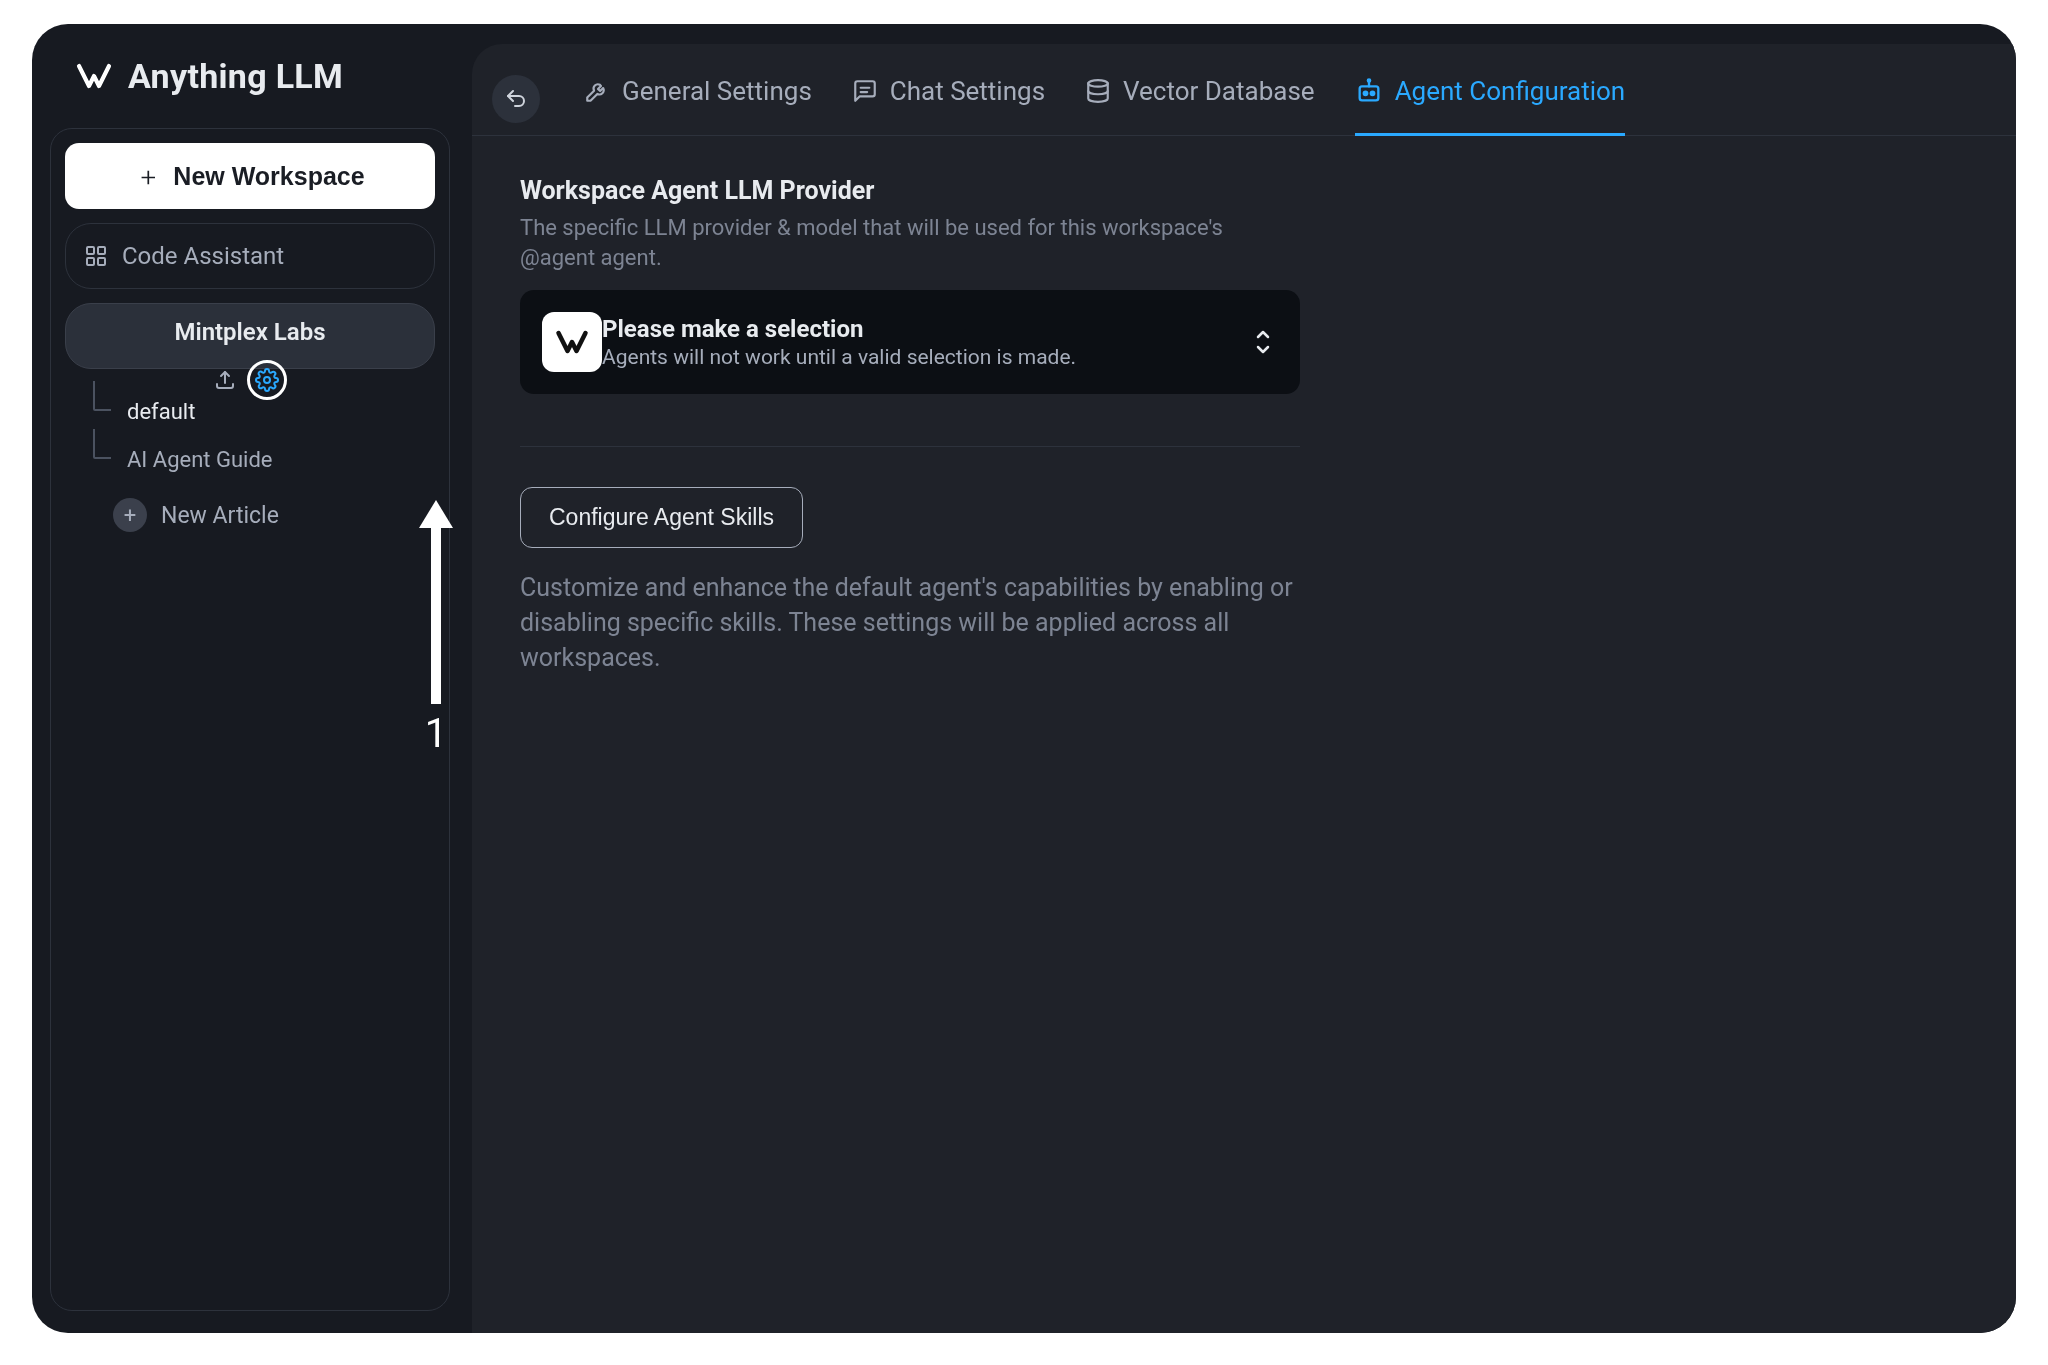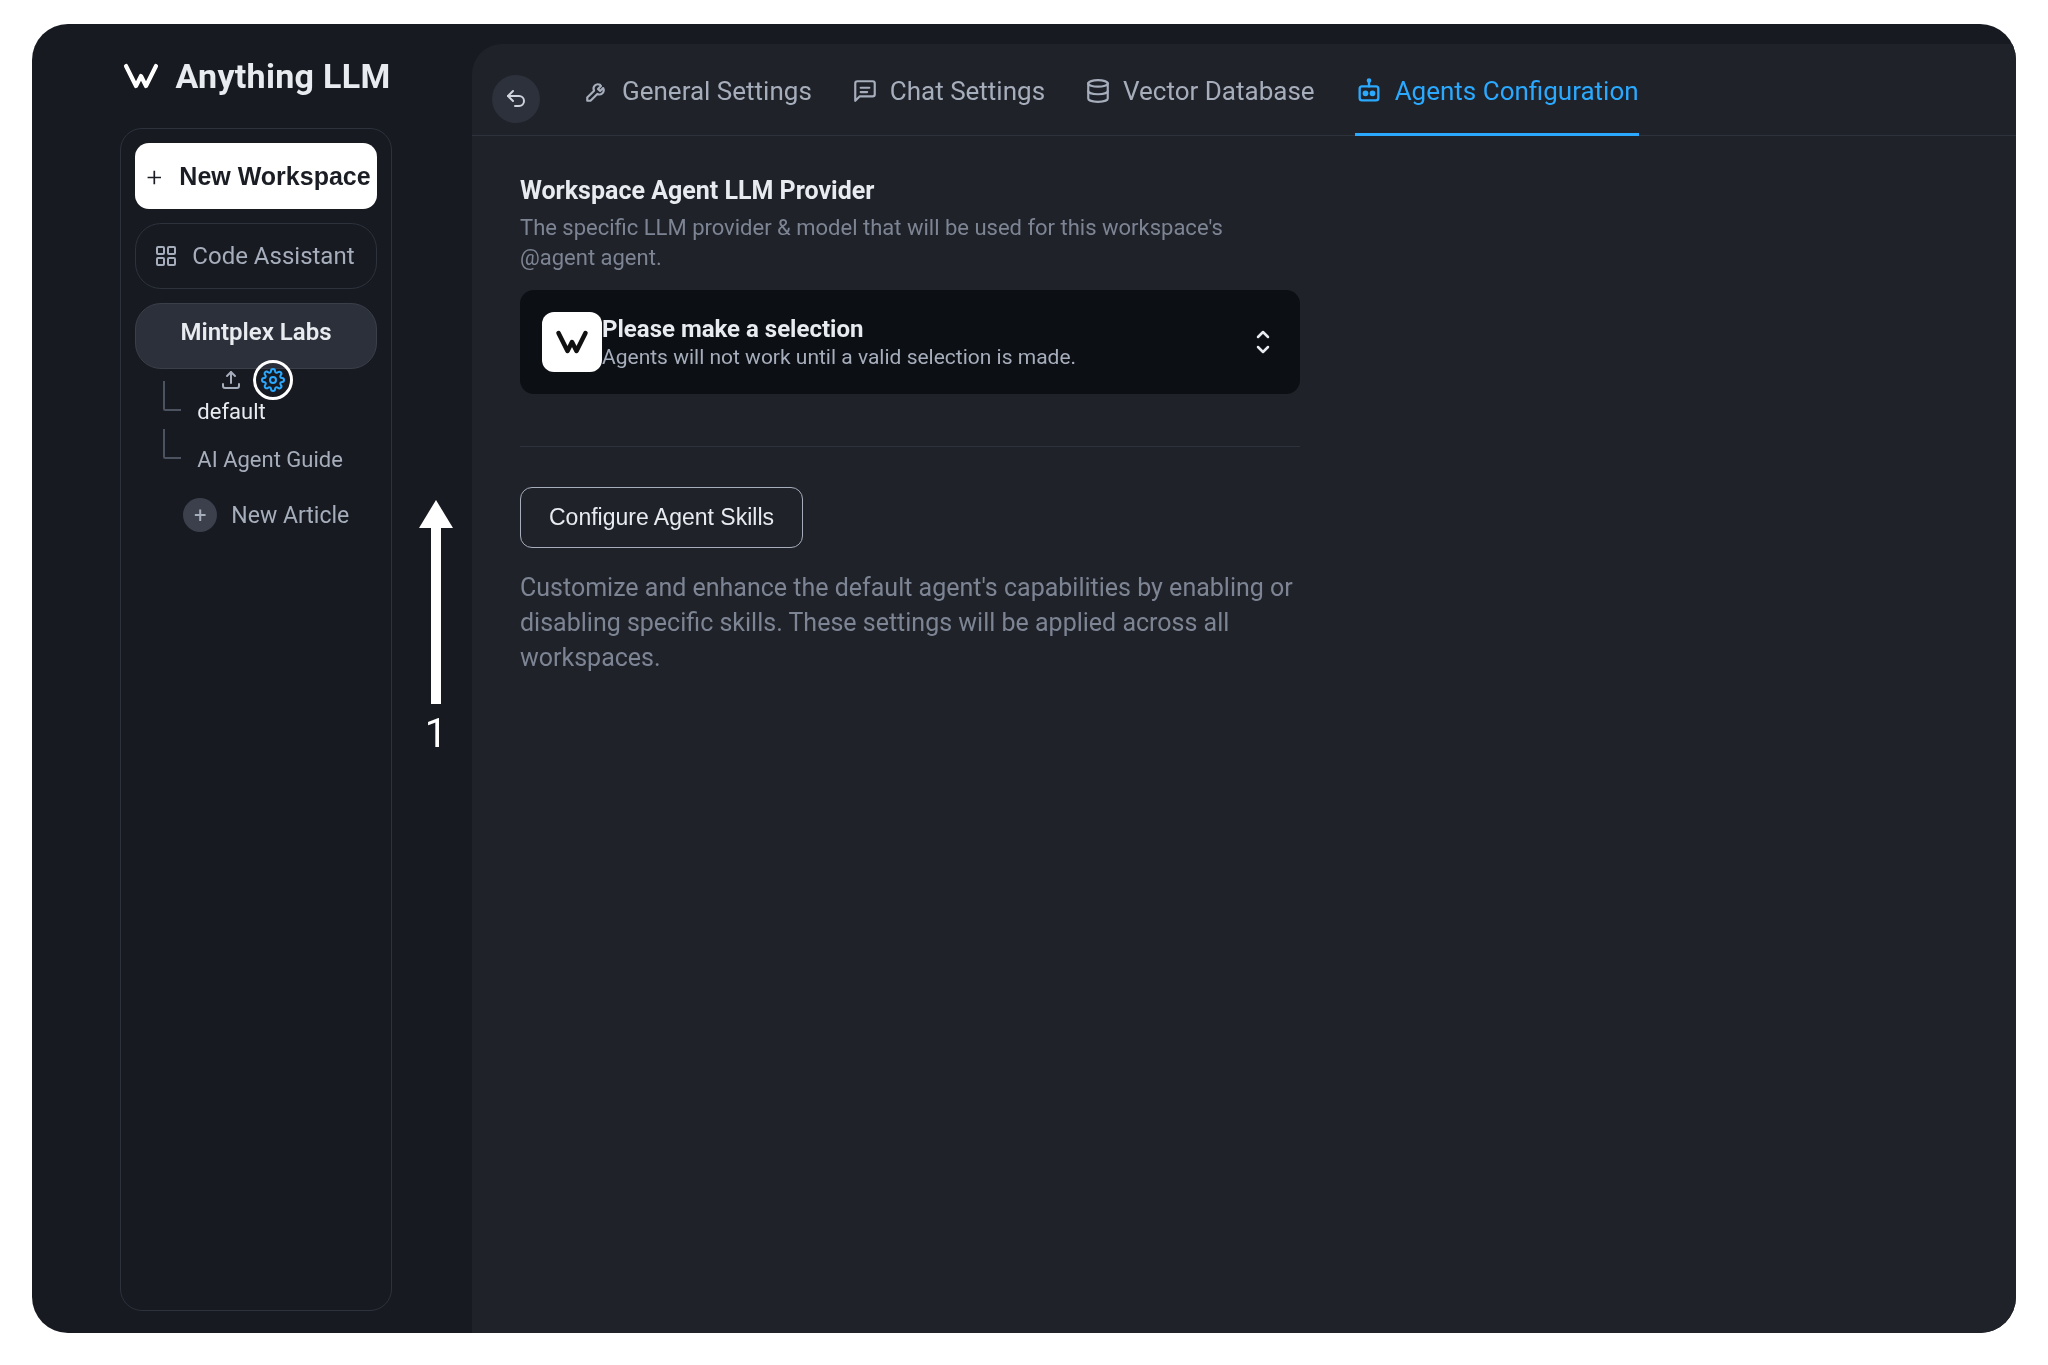--- a/index.html
+++ b/index.html
@@ -29,23 +29,22 @@
     border-radius:36px;
     display:flex;
     overflow:hidden;
     position:relative;
   }
   
   .sidebar{
     width:440px;
     flex:0 0 440px;
     display:flex;flex-direction:column;
-    padding:28px 22px 22px 30px;
+    padding:28px 22px 22px 18px;
     gap:22px;
-    align-items:center;
   }
   .brand{
     display:flex;align-items:center;gap:14px;
     padding:4px 24px 10px 24px;
   }
   .brand svg{flex:0 0 auto;}
   .brand-text{
     color:var(--text);
     font-size:34px;
     font-weight:700;
@@ -352,21 +351,21 @@
         </div>
 
         <div class="tab active">
           <svg width="28" height="28" viewBox="0 0 24 24" fill="none" stroke-width="2" stroke-linecap="round" stroke-linejoin="round">
               <rect x="4" y="8" width="16" height="12" rx="2"></rect>
               <circle cx="9" cy="14" r="1.5" fill="currentColor"></circle>
               <circle cx="15" cy="14" r="1.5" fill="currentColor"></circle>
               <path d="M12 8V4"></path>
               <circle cx="12" cy="3" r="1"></circle>
             </svg>
-          <span>Agents Configuration</span>
+          <span>Agent Configuration</span>
         </div>
       </div>
 
       <div class="content">
         <h3 class="section-title">Workspace Agent LLM Provider</h3>
         <p class="section-desc">The specific LLM provider &amp; model that will be used for this workspace's @agent agent.</p>
 
         <div class="selector">
           <div class="logo-box">
             <svg width="36" height="36" viewBox="0 0 48 48" fill="none">

